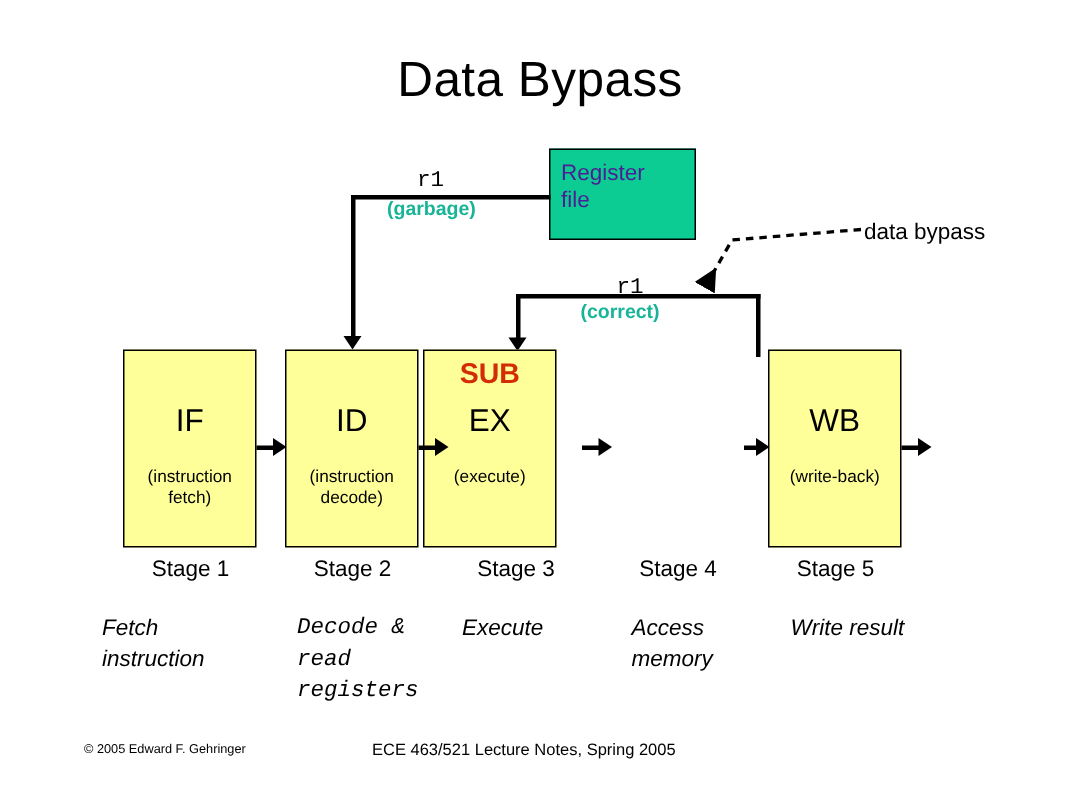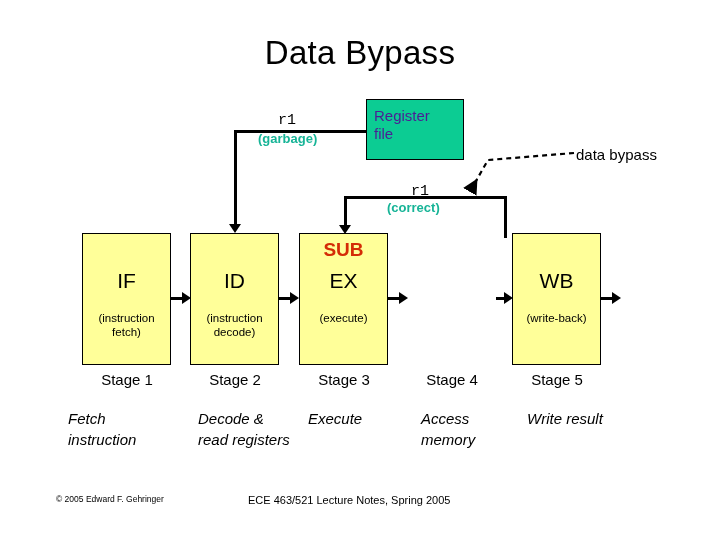--- a/index.html
+++ b/index.html
@@ -120,21 +120,21 @@
     position: absolute;
     left: 2px; right: 2px;
     top: 77px;
     text-align: center;
     font-size: 11.5px;
     line-height: 14px;
     color: #000000;
   }
   #box-if  { left: 82px; }
   #box-id  { left: 190px; }
-  #box-ex  { left: 299px; }
+  #box-ex  { left: 282px; }
   #box-mem { left: 407px; }
   #box-wb  { left: 512px; }
   
   .stage-num {
     position: absolute;
     top: 371px;
     width: 110px;
     text-align: center;
     font-size: 15px;
     color: #000000;
@@ -252,21 +252,21 @@
   <div class="hline" style="left:601px; top:297px; width:14px;"></div>
   <div class="arrow-right" style="left:612px; top:292px;"></div>
 
   <div class="stage-num" style="left:72px;">Stage 1</div>
   <div class="stage-num" style="left:180px;">Stage 2</div>
   <div class="stage-num" style="left:289px;">Stage 3</div>
   <div class="stage-num" style="left:397px;">Stage 4</div>
   <div class="stage-num" style="left:502px;">Stage 5</div>
 
   <div class="stage-desc" style="left:68px;  width:104px;">Fetch instruction</div>
-  <div class="stage-desc" style="left:198px; width:96px;">Decode &amp; read registers</div>
+  <div class="stage-desc" style="left:198px; width:96px;font-family:Liberation Mono, monospace;">Decode &amp; read registers</div>
   <div class="stage-desc" style="left:308px; width:100px;">Execute</div>
   <div class="stage-desc" style="left:421px; width:82px;">Access memory</div>
   <div class="stage-desc" style="left:527px; width:76px;">Write result</div>
 
   <div id="copyright">© 2005 Edward F. Gehringer</div>
   <div id="footer-note">ECE 463/521 Lecture Notes, Spring 2005</div>
 
 </div>
 
 </body></html>

